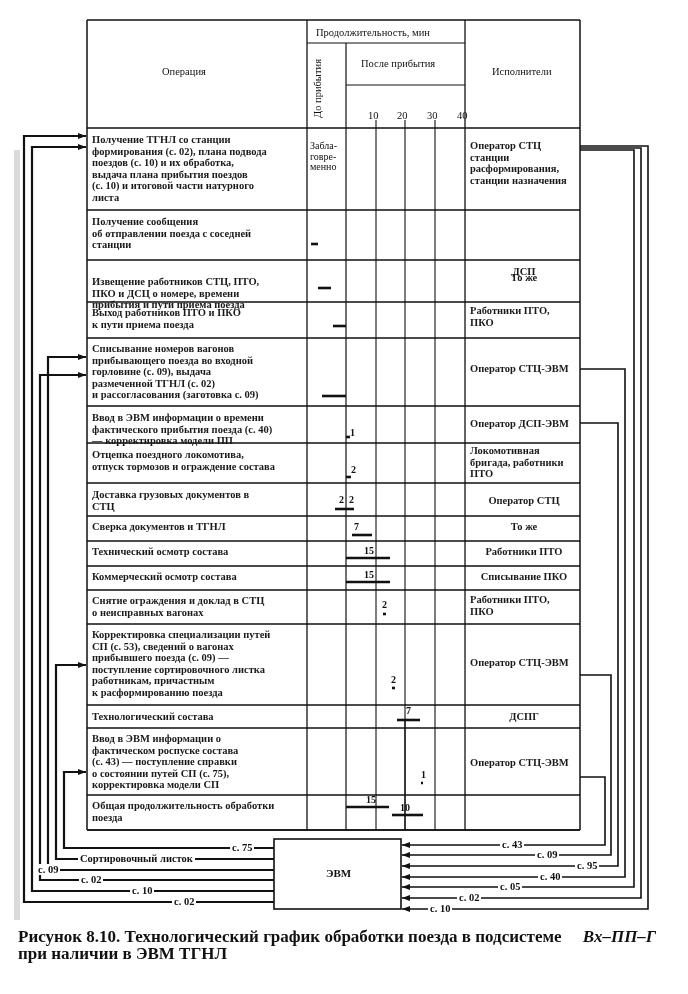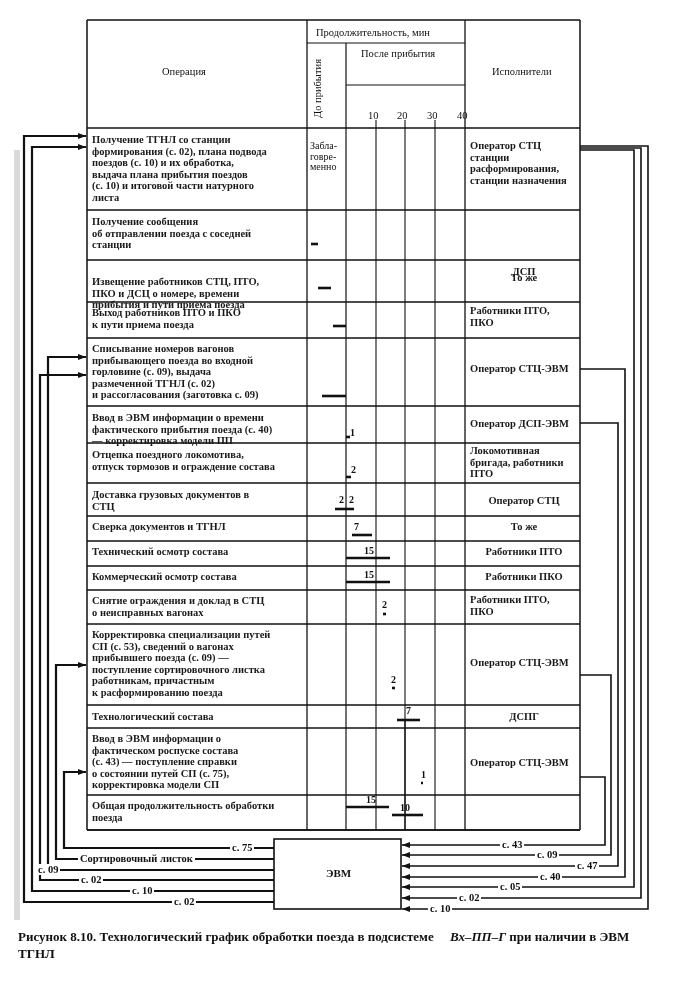--- a/index.html
+++ b/index.html
@@ -6,21 +6,21 @@
   body { width: 688px; height: 994px; position: relative; overflow: hidden;
          font-family: "Liberation Serif", "DejaVu Serif", serif; color: #111; }
   #stage { position: absolute; left: 0; top: 0; width: 688px; height: 994px; }
   .txt { position: absolute; font-size: 10.5px; line-height: 11.5px; white-space: pre-line; }
   .op { left: 92px; font-weight: bold; color: #1a1a1a; }
   .ex { left: 470px; width: 108px; font-weight: bold; color: #1a1a1a; }
   .exc { text-align: center; }
   .hdr { font-size: 10.5px; }
   .lbl { position: absolute; font-size: 10.5px; font-weight: bold; background: #fff; padding: 0 2px; line-height: 11px; }
   .dur { position: absolute; font-size: 10px; font-weight: bold; line-height: 10px; }
-  .caption { position: absolute; left: 18px; top: 928px; width: 650px; font-size: 13px; font-weight: bold;
+  .caption { position: absolute; left: 18px; top: 928px; width: 650px; font-size: 17px; font-weight: bold;
              line-height: 17px; font-family: "Liberation Serif", serif; }
   .caption i { font-style: italic; }
   .vert { position: absolute; transform: rotate(-90deg); transform-origin: left top; white-space: nowrap; font-size: 10.5px; }
 </style>
 </head>
 <body>
 
 <div id="stage">
   <svg id="grid" width="688" height="994" style="position:absolute;left:0;top:0">
       <line x1="87" y1="20" x2="580" y2="20" stroke="#111" stroke-width="1.5"></line>
@@ -96,21 +96,21 @@
       <polyline points="580,148 641,148 641,898 402,898" fill="none" stroke="#111" stroke-width="1.6"></polyline>
       <polygon points="402,898 410,895 410,901" fill="#111"></polygon>
       <polyline points="580,146 648,146 648,909 402,909" fill="none" stroke="#111" stroke-width="1.6"></polyline>
       <polygon points="402,909 410,906 410,912" fill="#111"></polygon>
       <rect x="14" y="150" width="6" height="770" fill="#b5b5b5" opacity="0.5"></rect>
     </svg>
 
   <div class="txt hdr" style="left:162px;top:66px;">Операция</div>
   <div class="txt hdr" style="left:316px;top:27px;">Продолжительность, мин</div>
   <div class="vert" style="left:312px;top:118px;">До прибытия</div>
-  <div class="txt hdr" style="left:361px;top:48px;">После прибытия</div>
+  <div class="txt hdr" style="left:361px;top:58px;">После прибытия</div>
   <div class="txt hdr" style="left:492px;top:66px;">Исполнители</div>
   <div class="txt hdr" style="left:368px;top:110px;">10</div>
   <div class="txt hdr" style="left:397px;top:110px;">20</div>
   <div class="txt hdr" style="left:427px;top:110px;">30</div>
   <div class="txt hdr" style="left:457px;top:110px;">40</div>
 
   <div id="rows">
       <div class="txt op" style="top: 134px;">Получение ТГНЛ со станции
 формирования (с. 02), плана подвода
 поездов (с. 10) и их обработка,
@@ -152,21 +152,21 @@
 бригада, работники
 ПТО</div>
       <div class="txt op" style="top: 489px;">Доставка грузовых документов в
 СТЦ</div>
       <div class="txt ex exc" style="top: 495px;">Оператор СТЦ</div>
       <div class="txt op" style="top: 521px;">Сверка документов и ТГНЛ</div>
       <div class="txt ex exc" style="top: 521px;">То же</div>
       <div class="txt op" style="top: 546px;">Технический осмотр состава</div>
       <div class="txt ex exc" style="top: 546px;">Работники ПТО</div>
       <div class="txt op" style="top: 571px;">Коммерческий осмотр состава</div>
-      <div class="txt ex exc" style="top: 571px;">Работники ПКО</div>
+      <div class="txt ex exc" style="top: 571px;">Списывание ПКО</div>
       <div class="txt op" style="top: 595px;">Снятие ограждения и доклад в СТЦ
 о неисправных вагонах</div>
       <div class="txt ex" style="top: 594px;">Работники ПТО,
 ПКО</div>
       <div class="txt op" style="top: 629px;">Корректировка специализации путей
 СП (с. 53), сведений о вагонах
 прибывшего поезда (с. 09) —
 поступление сортировочного листка
 работникам, причастным
 к расформированию поезда</div>
@@ -199,21 +199,21 @@
   <div class="txt" style="left:326px;top:868px;font-weight:bold;font-size:11px;">ЭВМ</div>
   <div id="lbls">
       <div class="lbl" style="left: 230px; top: 842px;">с. 75</div>
       <div class="lbl" style="left: 78px; top: 853px;">Сортировочный листок</div>
       <div class="lbl" style="left: 36px; top: 864px;">с. 09</div>
       <div class="lbl" style="left: 79px; top: 874px;">с. 02</div>
       <div class="lbl" style="left: 130px; top: 885px;">с. 10</div>
       <div class="lbl" style="left: 172px; top: 896px;">с. 02</div>
       <div class="lbl" style="left: 500px; top: 839px;">с. 43</div>
       <div class="lbl" style="left: 535px; top: 849px;">с. 09</div>
-      <div class="lbl" style="left: 575px; top: 860px;">с. 47</div>
+      <div class="lbl" style="left: 575px; top: 860px;">с. 95</div>
       <div class="lbl" style="left: 538px; top: 871px;">с. 40</div>
       <div class="lbl" style="left: 498px; top: 881px;">с. 05</div>
       <div class="lbl" style="left: 457px; top: 892px;">с. 02</div>
       <div class="lbl" style="left: 428px; top: 903px;">с. 10</div>
     </div>
 
   <div class="caption">
     <span>Рисунок 8.10. Технологический график обработки поезда в подсистеме</span>
     &nbsp;&nbsp;&nbsp;&nbsp;<i>Вх–ПП–Г</i><span> при наличии в ЭВМ ТГНЛ</span>
   </div>

